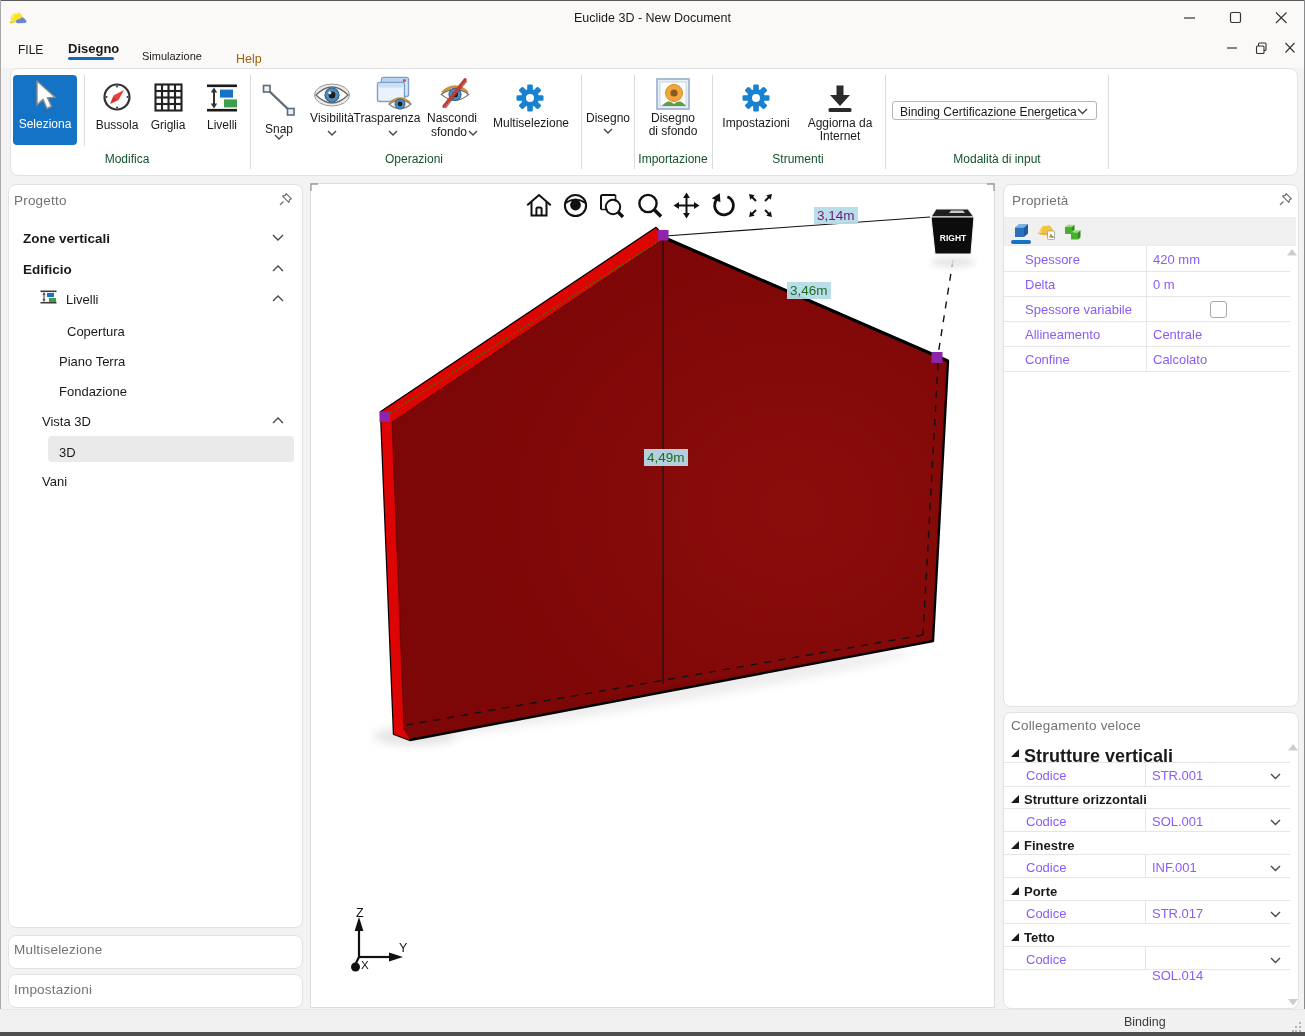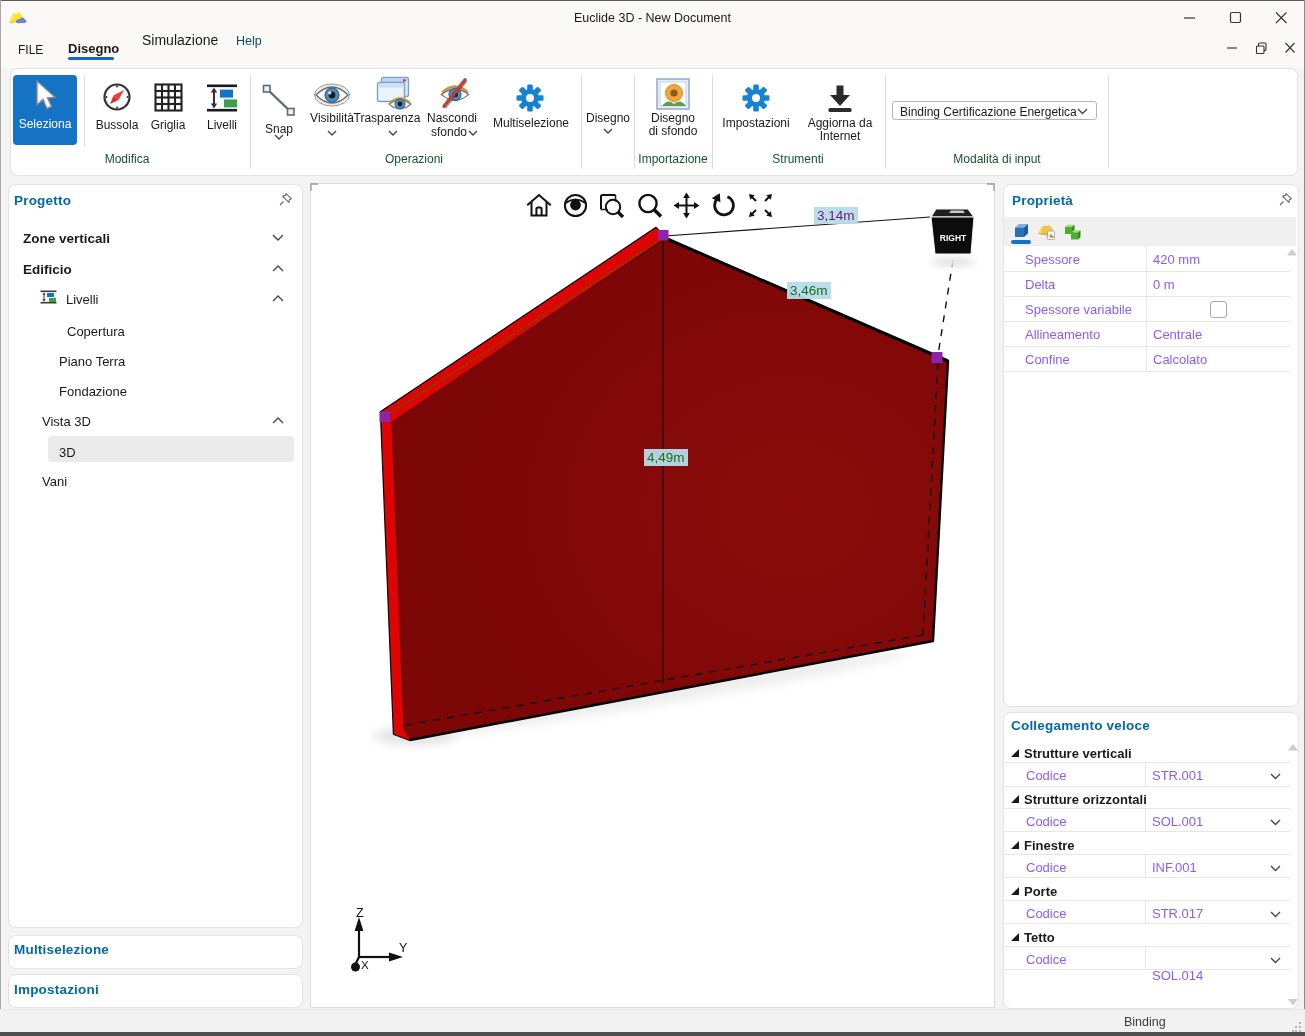--- a/index.html
+++ b/index.html
@@ -1,20 +1,20 @@
 <!DOCTYPE html>
 <html><head>
 <meta charset="utf-8">
 <style>
   html,body{margin:0;padding:0;}
   body{width:1305px;height:1036px;position:relative;overflow:hidden;
        font-family:"Liberation Sans", sans-serif;background:#f3f3f3;}
   .abs{position:absolute;}
   .card{position:absolute;background:#fff;border:1px solid #e3e3e3;border-radius:8px;}
-  .ptitle{font-size:13.5px;font-weight:bold;color:#0369a1;letter-spacing:.2px;}
+  .ptitle{font-size:13.5px;font-weight:normal;color:#737373;letter-spacing:.2px;}
   .glabel{font-size:12px;color:#14532d;text-align:center;}
   .rlabel{font-size:12px;color:#1a1a1a;text-align:center;line-height:13px;}
   .chev{stroke:#474747;stroke-width:1.4;fill:none;}
   .treehdr{font-size:13.5px;font-weight:bold;color:#1a1a1a;}
   .treeitem{font-size:13px;color:#1a1a1a;}
   .prop{font-size:13px;color:#8b5cf6;}
 </style>
 </head>
 <body>
 
@@ -34,22 +34,22 @@
 
 <svg class="abs" style="left:1170px;top:6px;" width="130" height="24" viewBox="0 0 130 24">
   <line x1="14" y1="12" x2="25" y2="12" stroke="#333" stroke-width="1.2"></line>
   <rect x="60.5" y="6.5" width="10" height="10" fill="none" stroke="#333" stroke-width="1.2" rx="1.5"></rect>
   <path d="M106 6.5 L116.5 17 M116.5 6.5 L106 17" stroke="#333" stroke-width="1.1" fill="none"></path>
 </svg>
 
 <div class="abs" style="left:18px;top:43px;font-size:12px;color:#1a1a1a;">FILE</div>
 <div class="abs" style="left:68px;top:41px;font-size:13px;font-weight:bold;color:#1a1a1a;">Disegno</div>
 <div class="abs" style="left:68px;top:57px;width:46px;height:3px;background:#1168c2;border-radius:2px;"></div>
-<div class="abs" style="left:142px;top:32px;font-size:14px;color:#1a1a1a;">Simulazione</div>
-<div class="abs" style="left:236px;top:34px;font-size:12.5px;color:#0c4a6e;">Help</div>
+<div class="abs" style="left:142px;top:50px;font-size:11px;color:#1a1a1a;">Simulazione</div>
+<div class="abs" style="left:236px;top:52px;font-size:12.5px;color:#a16207;">Help</div>
 
 <svg class="abs" style="left:1215px;top:38px;" width="85" height="20" viewBox="0 0 85 20">
   <line x1="12" y1="10" x2="22" y2="10" stroke="#333" stroke-width="1.2"></line>
   <rect x="41.5" y="8" width="7.5" height="7.5" fill="none" stroke="#333" stroke-width="1.1" rx="1"></rect>
   <path d="M43.5 8 L43.5 6 Q43.5 5 44.5 5 L50 5 Q51 5 51 6 L51 11.5 Q51 12.5 50 12.5 L49 12.5" fill="none" stroke="#333" stroke-width="1.1"></path>
   <path d="M70.5 5 L79.5 14.5 M79.5 5 L70.5 14.5" stroke="#333" stroke-width="1.1" fill="none"></path>
 </svg>
 
 <div class="card" style="left:10px;top:68px;width:1286px;height:106px;border-radius:8px;background:#fff;"></div>
 
@@ -457,21 +457,21 @@
 <div class="abs" style="left:1004px;top:946px;width:286px;height:1px;background:#e6e6e6;"></div>
 <div class="abs" style="left:1004px;top:969px;width:286px;height:1px;background:#e6e6e6;"></div>
 <div class="abs" style="left:1145px;top:762px;width:1px;height:24px;background:#e6e6e6;"></div>
 <div class="abs" style="left:1145px;top:808px;width:1px;height:23px;background:#e6e6e6;"></div>
 <div class="abs" style="left:1145px;top:854px;width:1px;height:23px;background:#e6e6e6;"></div>
 <div class="abs" style="left:1145px;top:900px;width:1px;height:23px;background:#e6e6e6;"></div>
 <div class="abs" style="left:1145px;top:946px;width:1px;height:23px;background:#e6e6e6;"></div>
 <svg class="abs" style="left:1011px;top:749px;" width="8" height="8">
     <polygon points="8,0 8,8 0,8" fill="#1a1a1a"></polygon>
   </svg>
-<div class="abs treehdr" style="left:1024px;top:746px;font-size:13px;">Strutture verticali</div>
+<div class="abs treehdr" style="left:1024px;top:746px;font-size:18px;">Strutture verticali</div>
 <div class="abs prop" style="left:1026px;top:768px;">Codice</div>
 <div class="abs prop" style="left:1152px;top:768px;">STR.001</div>
 <svg class="abs" style="left:1269px;top:772px;" width="13" height="9">
     <path class="chev" d="M2 2 L6.5 6.5 L11 2"></path>
   </svg>
 <svg class="abs" style="left:1011px;top:795px;" width="8" height="8">
     <polygon points="8,0 8,8 0,8" fill="#1a1a1a"></polygon>
   </svg>
 <div class="abs treehdr" style="left:1024px;top:792px;font-size:13px;">Strutture orizzontali</div>
 <div class="abs prop" style="left:1026px;top:814px;">Codice</div>

